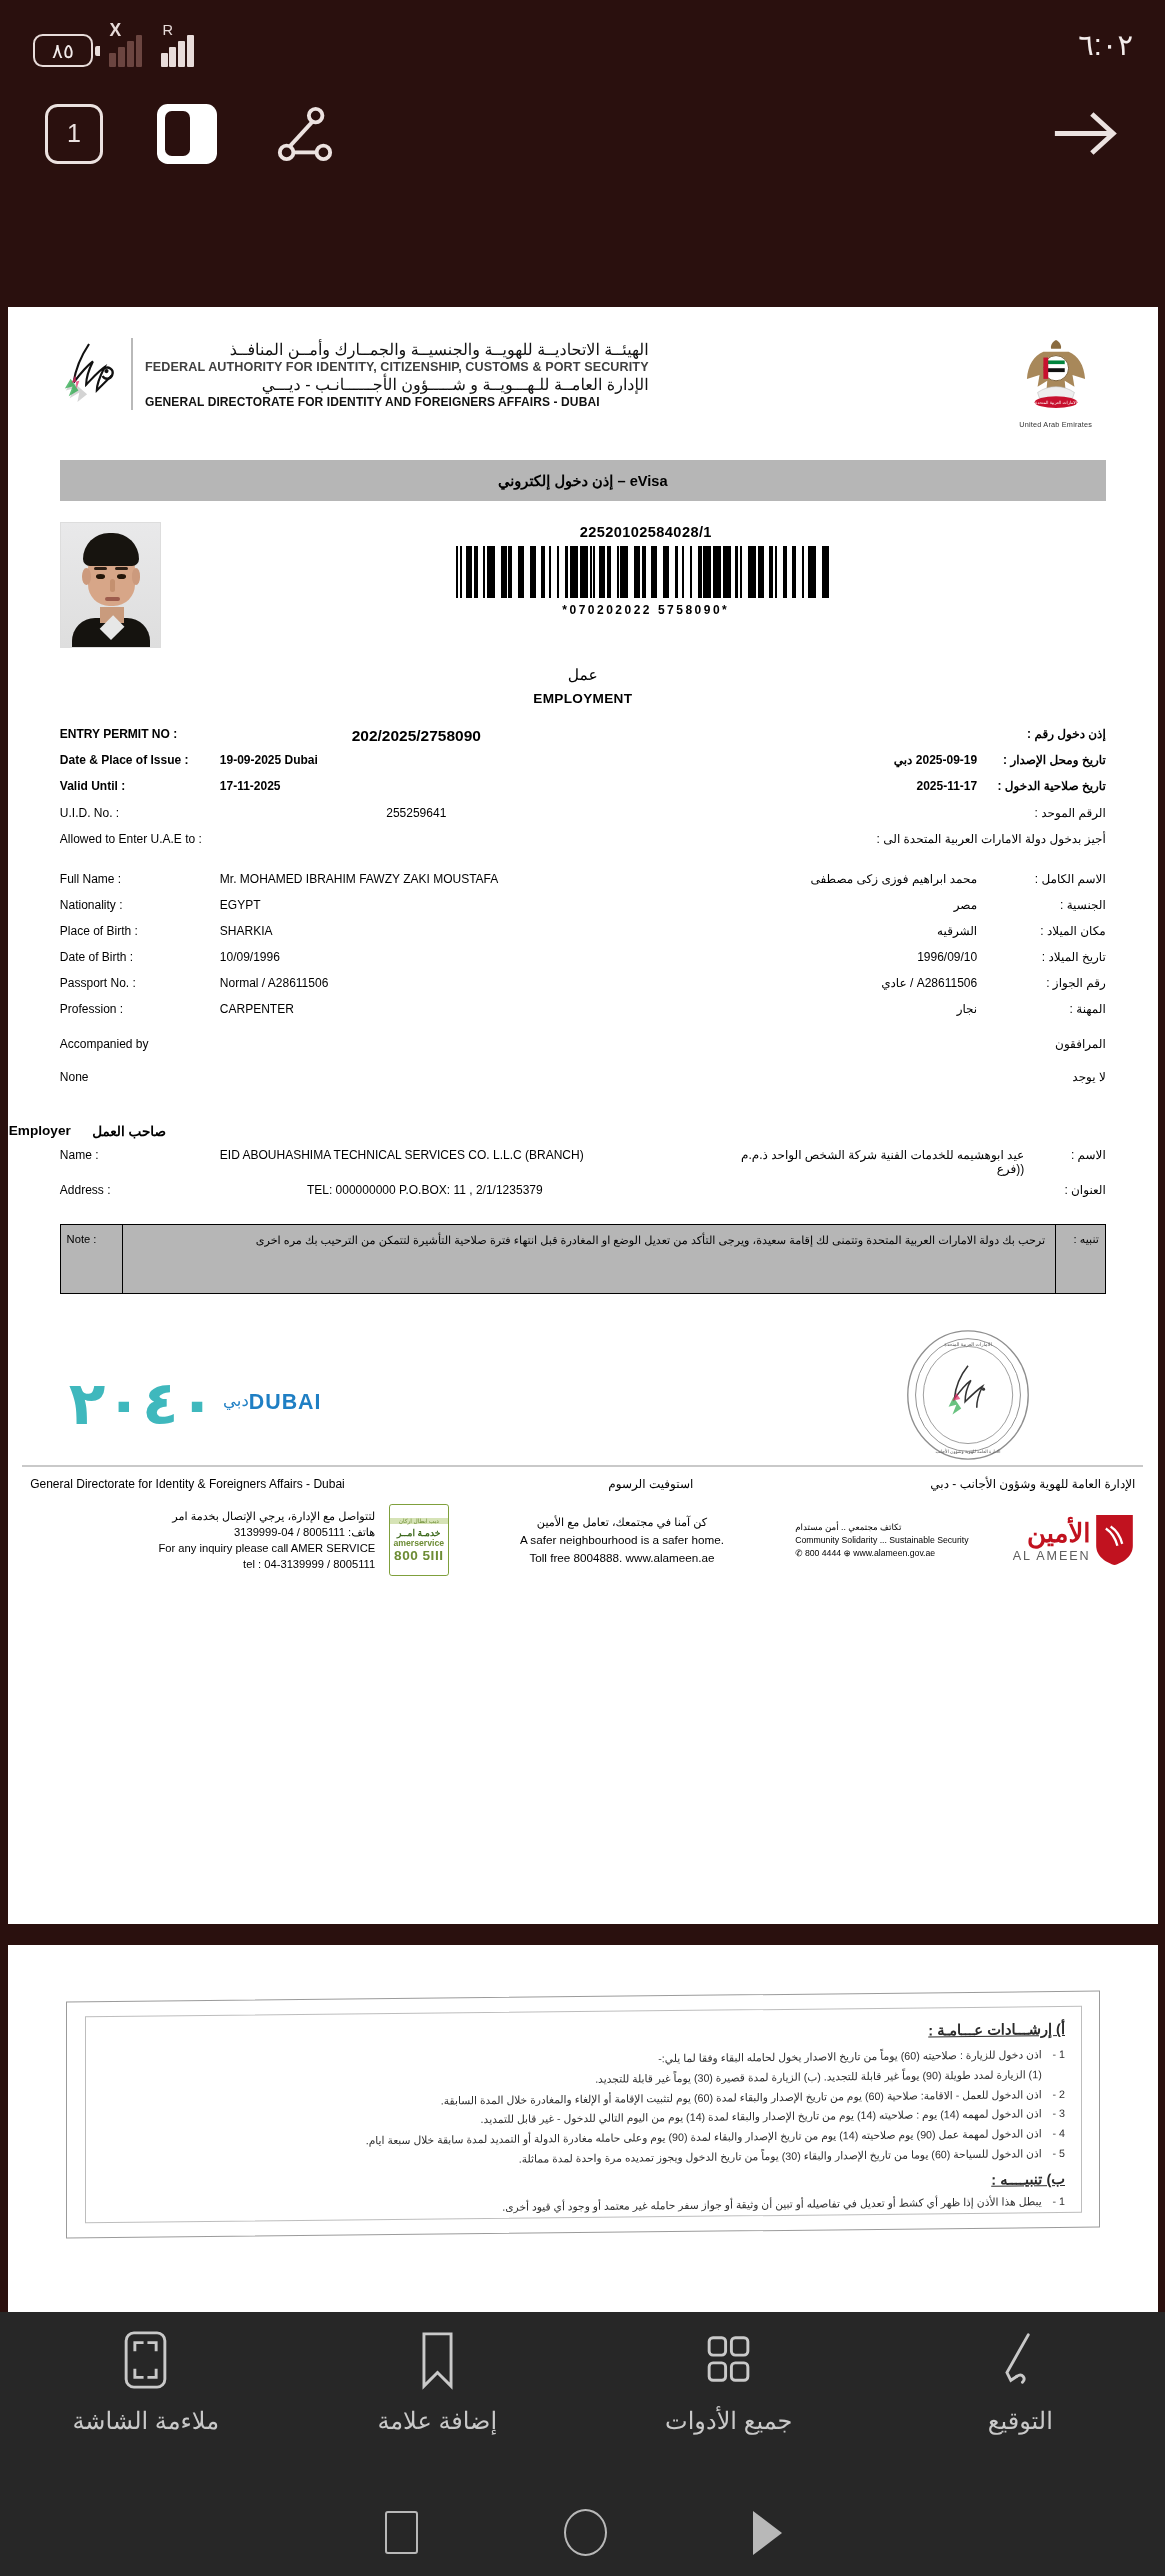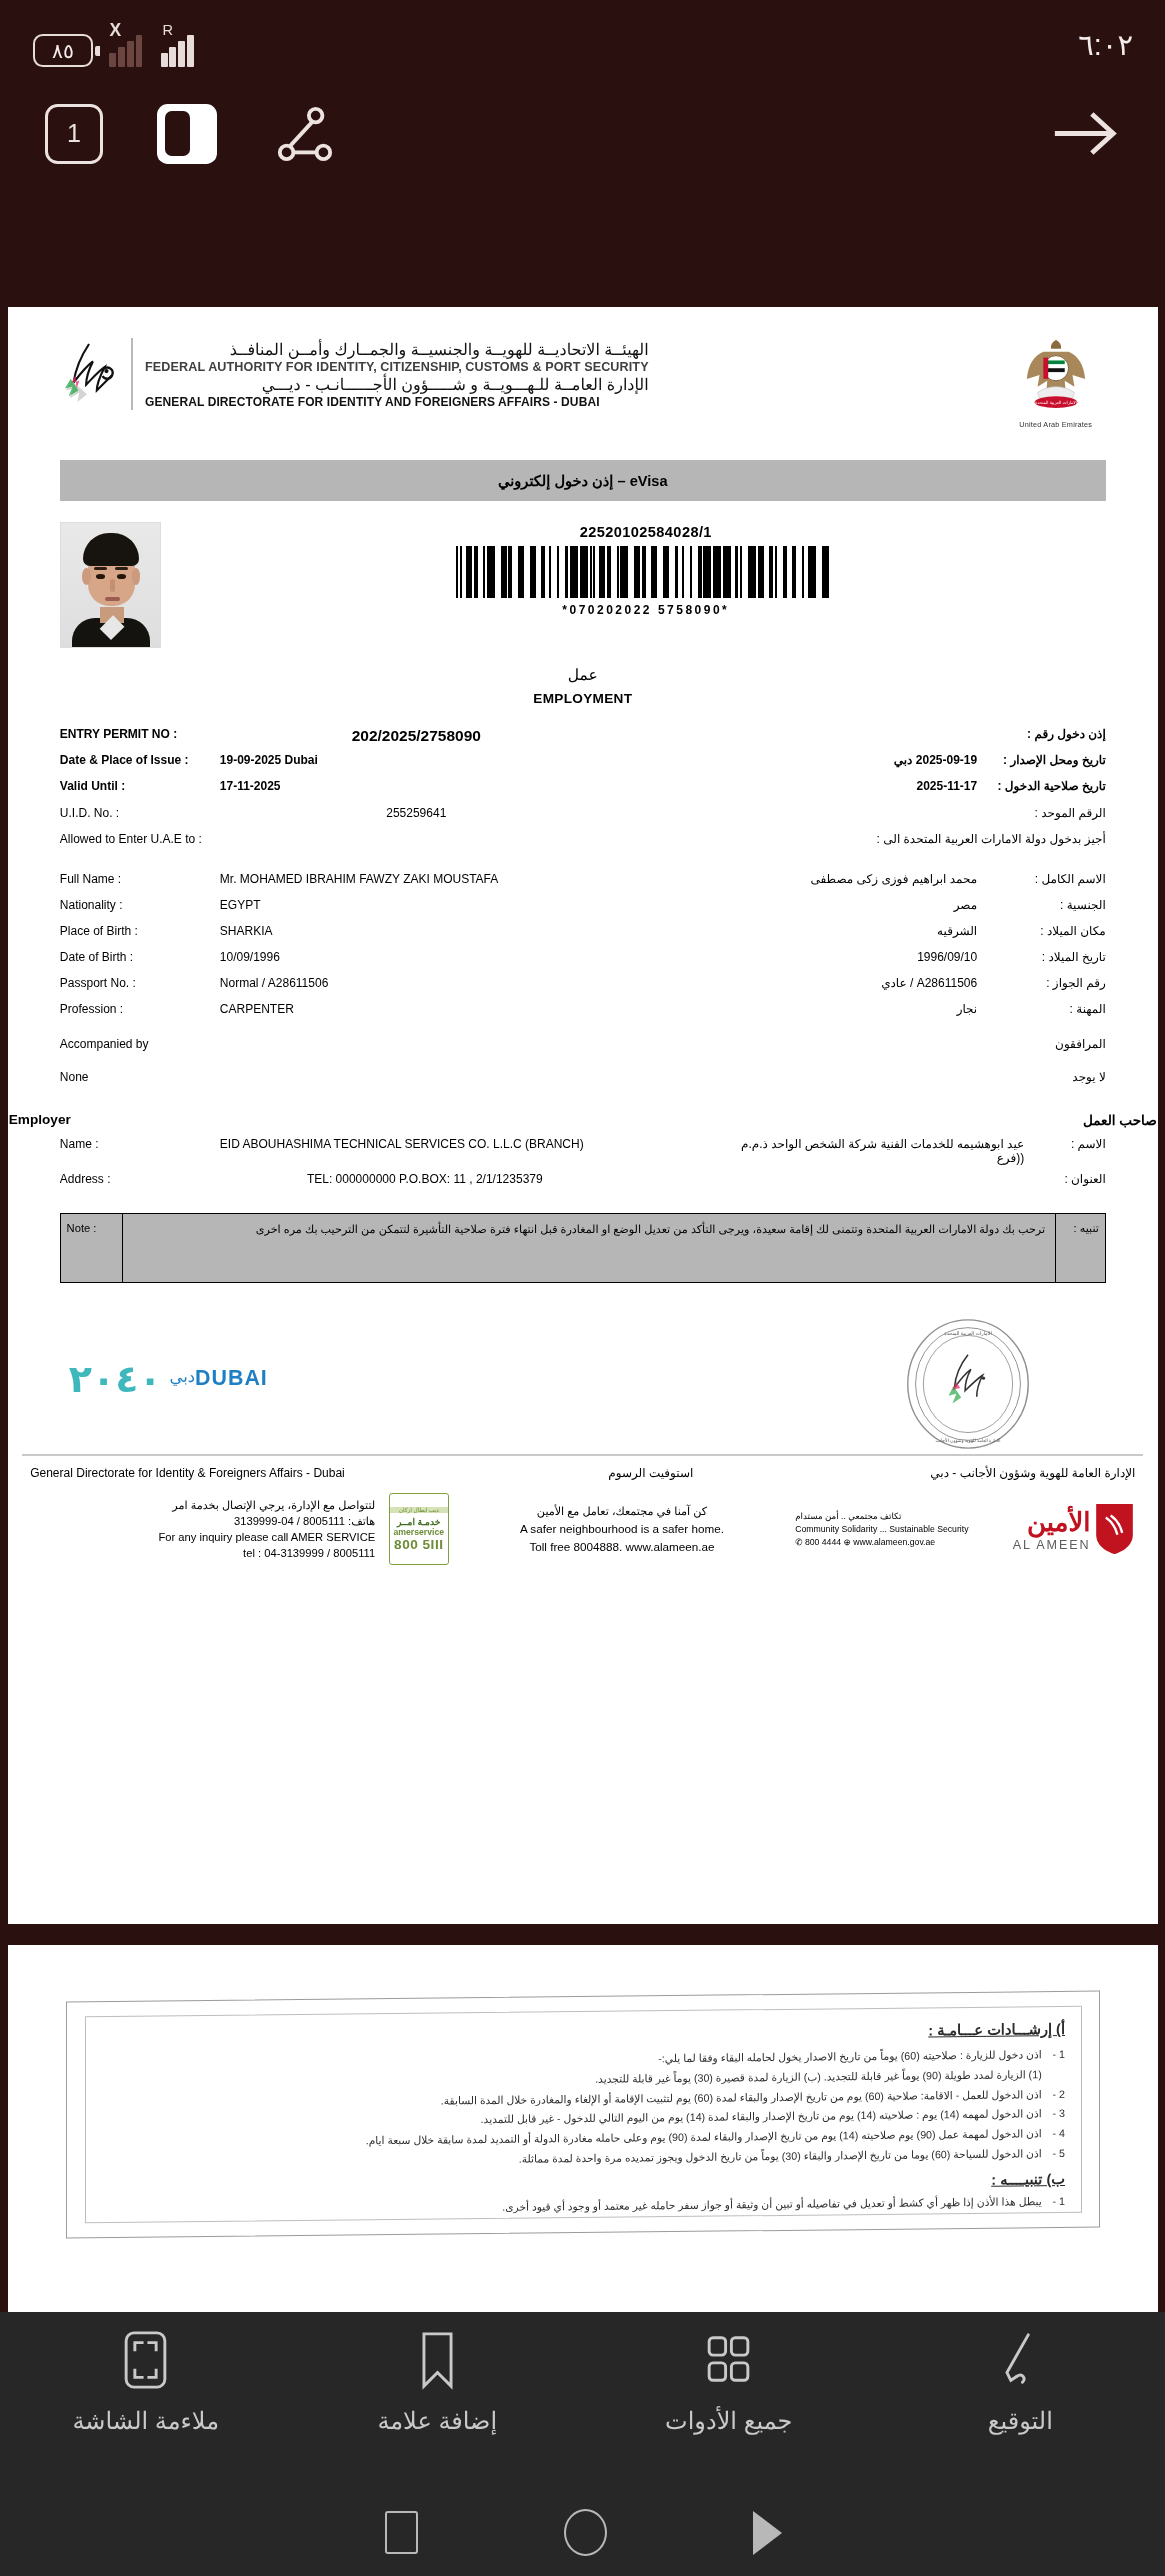--- a/index.html
+++ b/index.html
@@ -117,34 +117,34 @@
   .fields { padding: 21.4px 51px 0 51px; }
   .frow { display: flex; align-items: flex-start; min-height: 19.4px; margin-bottom: 6.8px; }
   .f-lbl-en { width: 160px; font-size: 12px; color:#000; }
   .f-val-en { flex: 1; font-size: 12px; color:#000; }
   .f-val-ar { width: 291px; text-align: right; font-size: 12px; color:#000; direction: rtl; padding-right: 13.6px; }
   .f-lbl-ar { width: 115px; text-align: right; font-size: 12px; color:#000; direction: rtl; }
   .frow.bold .f-lbl-en,.frow.bold .f-val-en,.frow.bold .f-val-ar,.frow.bold .f-lbl-ar { font-weight: bold; }
   .f-val-en.ctr { text-align: center; padding-right: 87px; }
   .frow .f-val-en.permit { font-size: 15.5px; font-weight:bold; }
   .accomp { padding: 0 51px; margin-top: 15.5px; }
-  .employer-title { display:flex; justify-content:space-between; gap: 21.4px; margin-top: 22px; font-size: 13.6px; font-weight:bold; }
+  .employer-title { display:flex; justify-content:flex-start; gap: 21.4px; margin-top: 33px; font-size: 13.6px; font-weight:bold; }
 
   .note-table {
     margin: 21.4px 51px 0 51px; border: 1.5px solid #000; background:#b6b6b6;
     display: flex; min-height: 70px;
   }
   .nt-c1 { width: 62px; border-right: 1.5px solid #000; display:flex; align-items:flex-start; padding: 7.8px 5.8px; font-size: 11.2px; }
   .nt-c2 { flex: 1; border-right: 1.5px solid #000; padding: 6.8px 9.7px; font-size: 11.2px; line-height: 1.55; }
   .nt-c3 { flex: 1; border-right: 1.5px solid #000; padding: 6.8px 9.7px; font-size: 11.2px; line-height: 1.55; direction: rtl; text-align: right; }
   .nt-c4 { width: 49px; padding: 7.8px 5.8px; font-size: 11.2px; direction: rtl; text-align: right; }
 
   .brand-row { position: relative; height: 146px; margin-top: 25px; }
   .dubai2040 { position: absolute; left: 60px; top: 49px; display:flex; align-items:center; gap:7.8px; }
-  .d2040-num { font-size: 38px; font-weight: bold; color:#3fb8bd; letter-spacing:-1.9px; font-family:"DejaVu Sans", sans-serif; }
+  .d2040-num { font-size: 60px; font-weight: bold; color:#3fb8bd; letter-spacing:-1.9px; font-family:"DejaVu Sans", sans-serif; }
   .d2040-txt { display:flex; flex-direction:row; line-height:1; }
   .d2040-ar { font-size: 16.5px; color:#1f7fc4; text-align:right; direction:rtl; }
   .d2040-en { font-size: 21.4px; font-weight: bold; color:#1f7fc4; letter-spacing:1px; }
   .seal { position: absolute; right: 121px; top: 7.8px; width: 136px; height: 136px; }
 
   .foot-sep { height:1.9px; background:#c9c9c9; margin: 0 13.6px; }
   .foot-line { display:flex; align-items:center; padding: 9.7px 21.4px 0 21.4px; font-size: 12px; }
   .fl-en { width: 457px; }
   .fl-mid { flex:1; text-align:center; direction:rtl; }
   .fl-ar { width: 321px; text-align:right; direction:rtl; }

